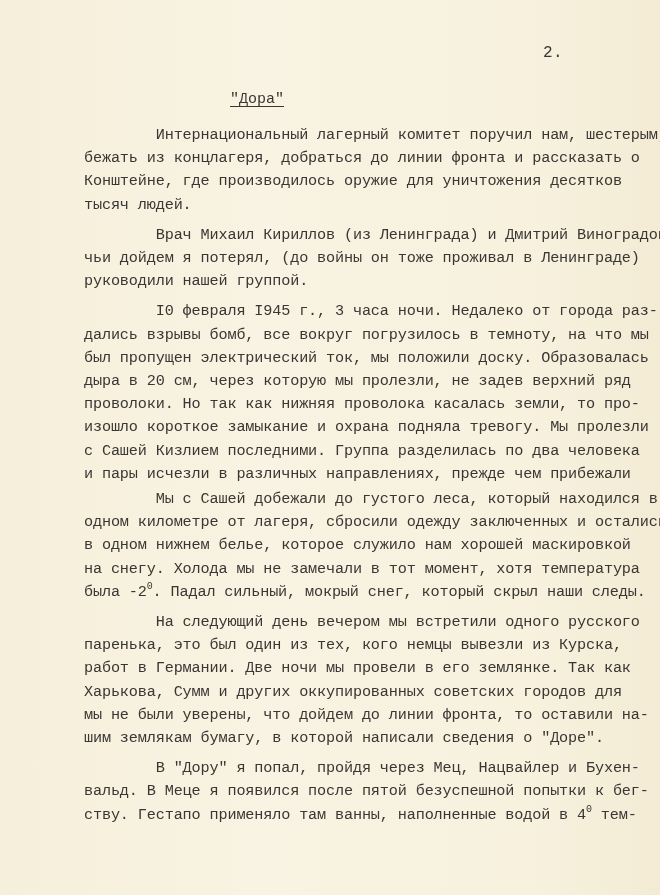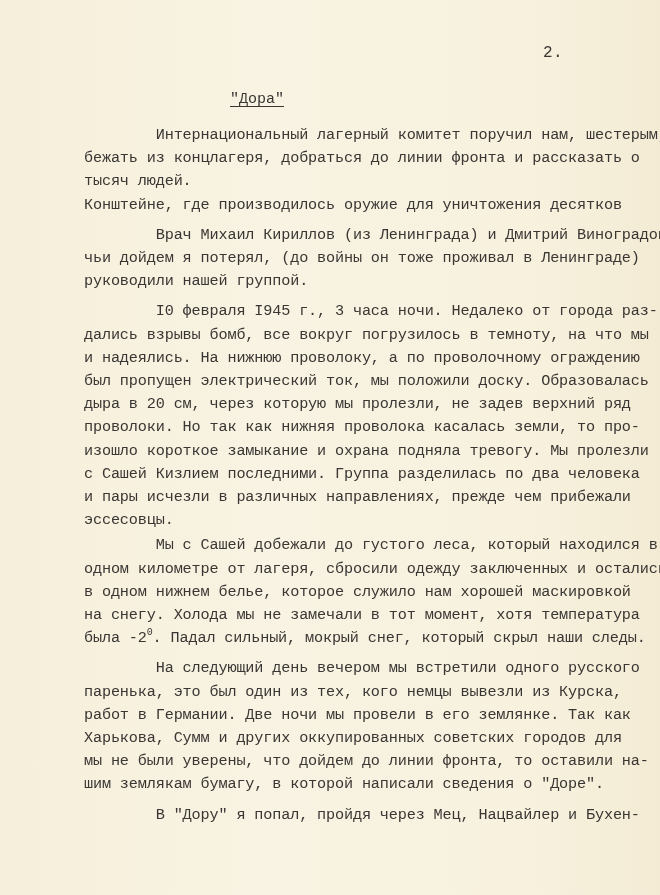--- a/index.html
+++ b/index.html
@@ -70,43 +70,41 @@
 
   <div class="page-number">2.</div>
 
   <div class="title">"Дора"</div>
 
   <div class="body-text">
 
     <p class="para">
       <span class="line">        Интернациональный лагерный комитет поручил нам, шестерым,</span>
       <span class="line">бежать из концлагеря, добраться до линии фронта и рассказать о</span>
+      <span class="line">Конштейне, где производилось оружие для уничтожения десятков</span>
       <span class="line">тысяч людей.</span>
-      <span class="line">Конштейне, где производилось оружие для уничтожения десятков</span>
     </p>
     <div class="gap-big"></div>
 
     <p class="para">
       <span class="line">        Врач Михаил Кириллов (из Ленинграда) и Дмитрий Виноградов,</span>
       <span class="line">чьи дойдем я потерял, (до войны он тоже проживал в Ленинграде)</span>
       <span class="line">руководили нашей группой.</span>
     </p>
     <div class="gap-big"></div>
 
     <p class="para">
       <span class="line">        I0 февраля I945 г., 3 часа ночи. Недалеко от города раз-</span>
       <span class="line">дались взрывы бомб, все вокруг погрузилось в темноту, на что мы</span>
-      <span class="line">и надеялись. На нижнюю проволоку, а по проволочному ограждению</span>
       <span class="line">был пропущен электрический ток, мы положили доску. Образовалась</span>
       <span class="line">дыра в 20 см, через которую мы пролезли, не задев верхний ряд</span>
       <span class="line">проволоки. Но так как нижняя проволока касалась земли, то про-</span>
       <span class="line">изошло короткое замыкание и охрана подняла тревогу. Мы пролезли</span>
       <span class="line">с Сашей Кизлием последними. Группа разделилась по два человека</span>
       <span class="line">и пары исчезли в различных направлениях, прежде чем прибежали</span>
-      <span class="line">эссесовцы.</span>
     </p>
     <div class="gap-small"></div>
 
     <p class="para">
       <span class="line">        Мы с Сашей добежали до густого леса, который находился в</span>
       <span class="line">одном километре от лагеря, сбросили одежду заключенных и остались</span>
       <span class="line">в одном нижнем белье, которое служило нам хорошей маскировкой</span>
       <span class="line">на снегу. Холода мы не замечали в тот момент, хотя температура</span>
       <span class="line"><span>была -2</span><sup>0</sup><span>. Падал сильный, мокрый снег, который скрыл наши следы.</span></span>
     </p>
@@ -117,16 +115,18 @@
       <span class="line">паренька, это был один из тех, кого немцы вывезли из Курска,</span>
       <span class="line">работ в Германии. Две ночи мы провели в его землянке. Так как</span>
       <span class="line">Харькова, Сумм и других оккупированных советских городов для</span>
       <span class="line">мы не были уверены, что дойдем до линии фронта, то оставили на-</span>
       <span class="line">шим землякам бумагу, в которой написали сведения о "Доре".</span>
     </p>
     <div class="gap-big"></div>
 
     <p class="para">
       <span class="line">        В "Дору" я попал, пройдя через Мец, Нацвайлер и Бухен-</span>
+      <span class="line">вальд. В Меце я появился после пятой безуспешной попытки к бег-</span>
+      <span class="line"><span>ству. Гестапо применяло там ванны, наполненные водой в 4</span><sup>0</sup><span> тем-</span></span>
     </p>
 
   </div>
 </div>
 
 </body></html>

